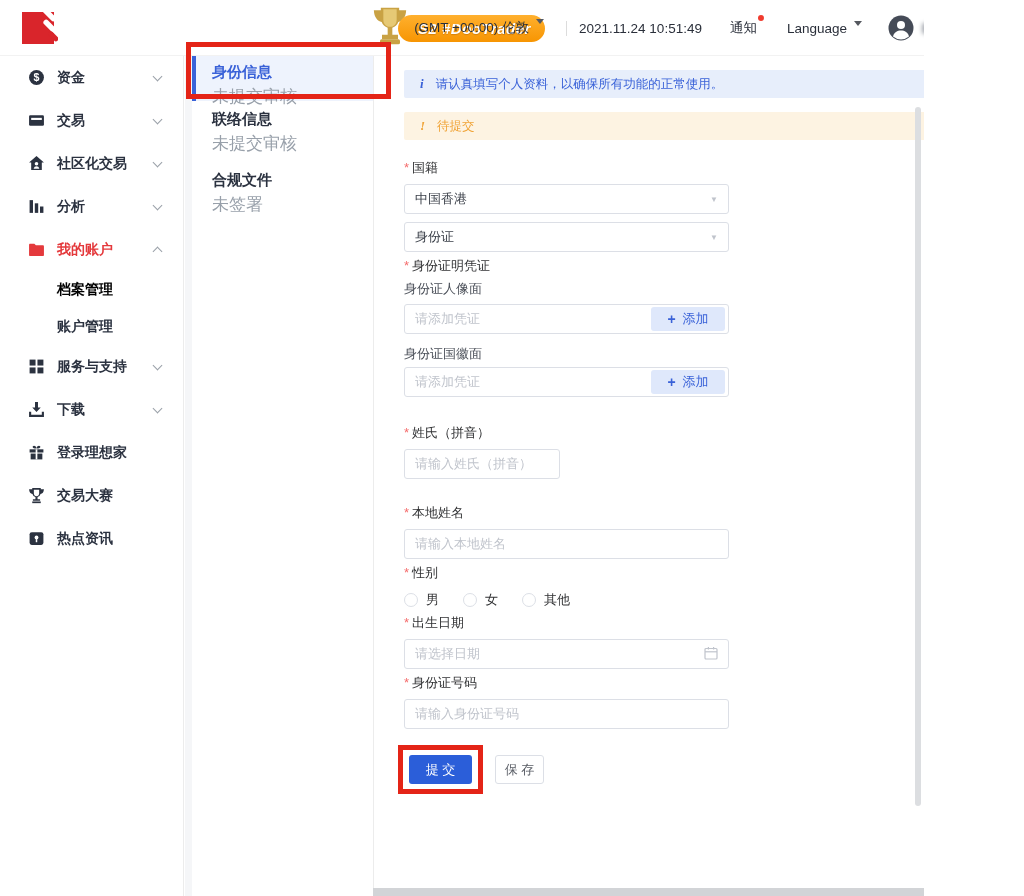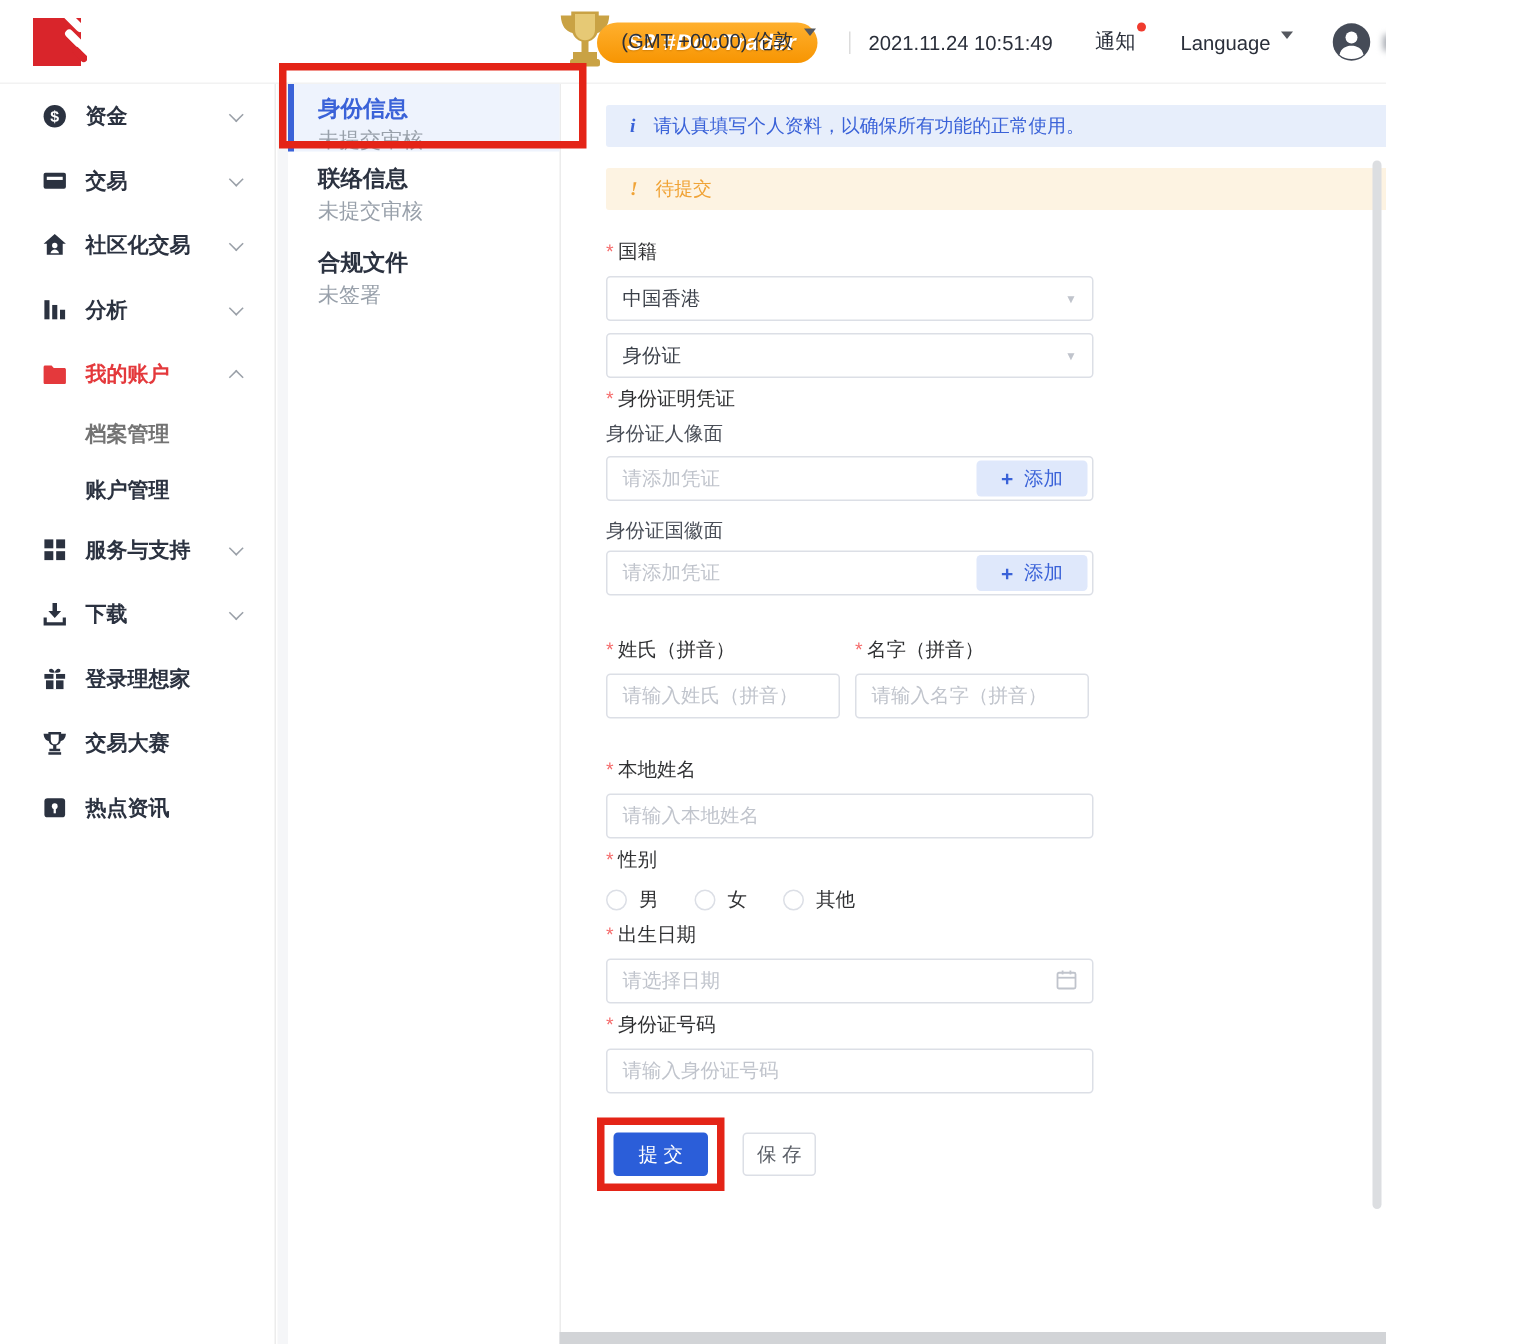--- a/index.html
+++ b/index.html
@@ -37,30 +37,30 @@
   .nav-item { display:flex; align-items:center; height:43px; padding-left:28px; cursor:pointer; }
   .nico { width:17px; height:17px; margin-right:12px; flex:0 0 17px; display:flex; align-items:center; justify-content:center; }
   .nlabel { font-size:14px; font-weight:bold; color:#2b3240; white-space:nowrap; }
   .nav-item.red .nlabel { color:#e4393c; }
   .chev { margin-left:auto; margin-right:22px; width:7px; height:7px; border-right:1.6px solid #9aa0a8;
           border-bottom:1.6px solid #9aa0a8; transform:rotate(45deg); margin-top:-3px; }
   .chev.up { transform:rotate(-135deg); margin-top:4px; }
   .nav-sub { }
   .nav-sub .nav-item { height:37px; padding-left:57px; }
   .nav-sub .nlabel { font-weight:bold; }
-  .nav-sub .nav-item.active .nlabel { color:#737373; }
+  .nav-sub .nav-item.active .nlabel { color:#000000; }
 
   
   .panel2 { position:absolute; left:192px; top:56px; bottom:0; width:182px; background:#fff;
             border-right:1px solid #ececec; }
   .menu-item { padding:7px 0 7px 20px; cursor:pointer; }
   .menu-item.active { background:#eef3fd; border-left:4px solid #3a62d8; padding-left:16px; height:45px; }
   .menu-title { font-size:15px; font-weight:bold; color:#2b3240; }
   .menu-item.active .menu-title { color:#3a62d8; }
-  .menu-status { font-size:14px; color:#98a0aa; margin-top:3px; }
+  .menu-status { font-size:17px; color:#98a0aa; margin-top:3px; }
   .menu-item + .menu-item { margin-top:2px; }
 
   
   .main { position:absolute; left:386px; top:56px; right:0; bottom:0; background:#fff;
           padding:14px 0 0 18px; }
   .banner { width:603px; height:28px; border-radius:2px; display:flex; align-items:center;
             padding-left:16px; font-size:12.5px; }
   .banner-info { background:#e7eefb; color:#3a62d8; }
   .banner-warn { background:#fdf3e2; color:#f0a336; margin-top:14px; }
   .b-ico { font-weight:bold; font-style:italic; margin-right:12px; font-size:13px; font-family:"Liberation Serif",serif; }
@@ -339,28 +339,20 @@
 
     <div class="names-row mt28">
       <div class="col">
         <div class="field-label">
           <span class="req"></span><span>姓氏（拼音）</span>
         </div>
         <div class="control half mt8">
           <span class="ph">请输入姓氏（拼音）</span>
         </div>
       </div>
-      <div class="col">
-        <div class="field-label">
-          <span class="req"></span><span>名字（拼音）</span>
-        </div>
-        <div class="control half mt8">
-          <span class="ph">请输入名字（拼音）</span>
-        </div>
-      </div>
     </div>
 
     <div class="field-label mt26">
       <span class="req"></span><span>本地姓名</span>
     </div>
     <div class="control mt8">
       <span class="ph">请输入本地姓名</span>
     </div>
 
     <div class="field-label mt24">

